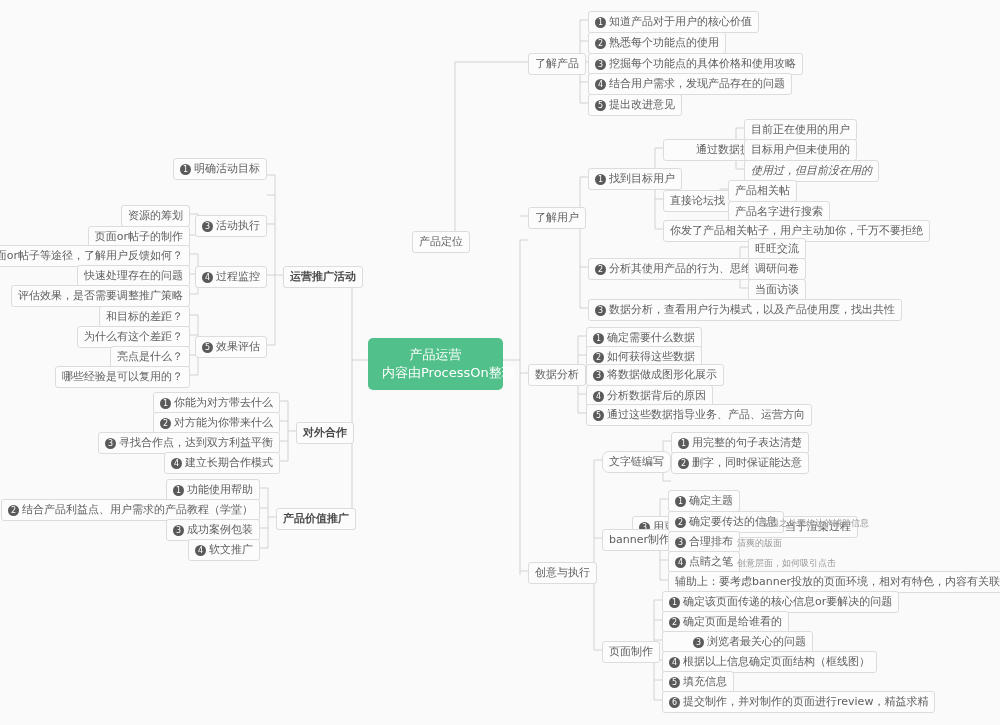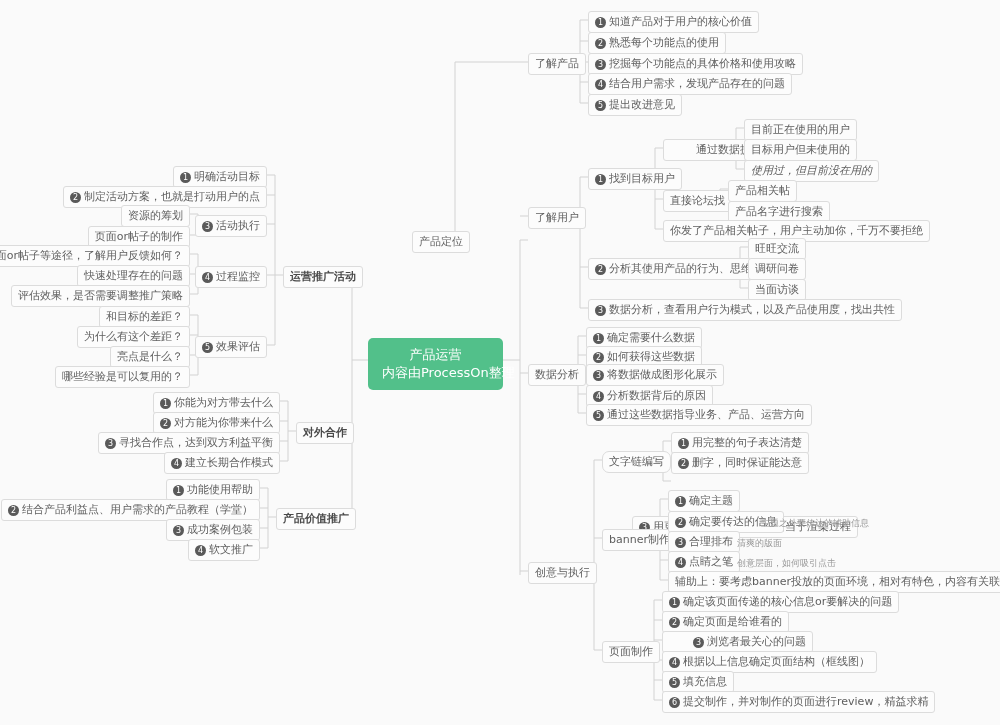--- a/index.html
+++ b/index.html
@@ -359,25 +359,22 @@
   <div class="node" style="left:662px;top:651px;">
     <span class="num">4</span><span class="txt">根据以上信息确定页面结构（框线图）</span>
   </div>
   <div class="node" style="left:662px;top:671px;">
     <span class="num">5</span><span class="txt">填充信息</span>
   </div>
   <div class="node" style="left:662px;top:691px;">
     <span class="num">6</span><span class="txt">提交制作，并对制作的页面进行review，精益求精</span>
   </div>
 
-  <div class="node" style="right:733px;top:166px;">
+  <div class="node" style="right:733px;top:158px;">
     <span class="num">1</span><span class="txt">明确活动目标</span>
-  </div>
-  <div class="node" style="right:733px;top:186px;">
-    <span class="num">2</span><span class="txt">制定活动方案，也就是打动用户的点</span>
   </div>
   <div class="node" style="right:733px;top:215px;">
     <span class="num">3</span><span class="txt">活动执行</span>
   </div>
   <div class="node" style="right:810px;top:205px;">
     <span class="txt">资源的筹划</span>
   </div>
   <div class="node" style="right:810px;top:226px;">
     <span class="txt">页面or帖子的制作</span>
   </div>

